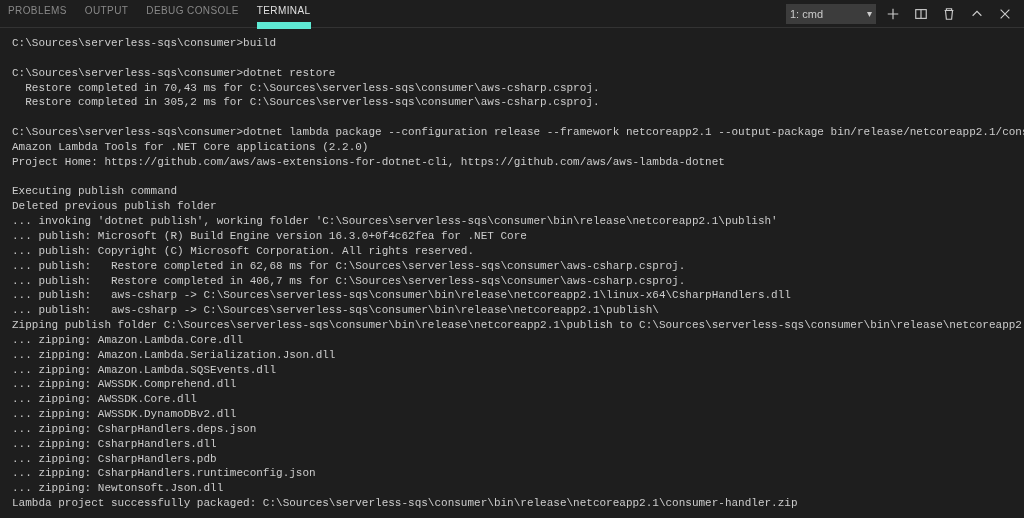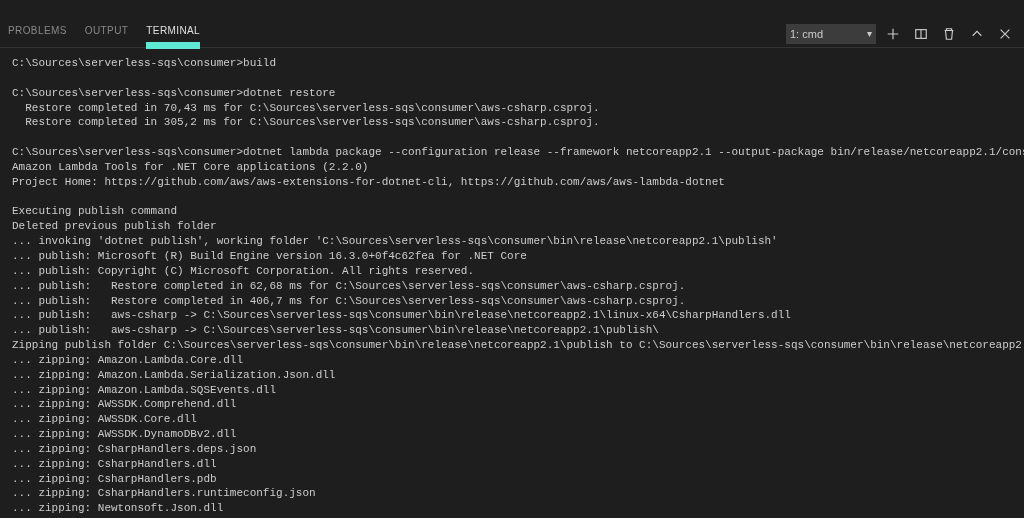--- a/index.html
+++ b/index.html
@@ -13,21 +13,20 @@
       overflow: hidden;
     }
     .panel-header {
       display: flex;
       align-items: center;
       height: 28px;
       border-bottom: 1px solid #333;
       padding: 0 8px;
       font-family: 'Segoe UI', sans-serif;
       font-size: 10px;
-      margin-top: 20px;
     }
     .tabs { display: flex; gap: 18px; flex: 1; }
     .tab {
       color: #888;
       text-transform: uppercase;
       letter-spacing: 0.4px;
       cursor: pointer;
       padding: 6px 0;
     }
     .tab.active { color: #e0e0e0; border-bottom: 7px solid #5eead4; }
@@ -59,20 +58,21 @@
       color: #cccccc;
     }
   </style>
 </head>
 <body>
 
 <div class="panel-header">
   <div class="tabs">
     <div class="tab">PROBLEMS</div>
     <div class="tab">OUTPUT</div>
+    <div class="tab">DEBUG CONSOLE</div>
     <div class="tab active">TERMINAL</div>
   </div>
   <div class="right-controls">
     <div class="dropdown">
       <span>1: cmd</span>
       <span class="chev">▾</span>
     </div>
     <div class="icon-btn">
       <svg viewBox="0 0 16 16">
           <path d="M8 2v12M2 8h12"></path>

